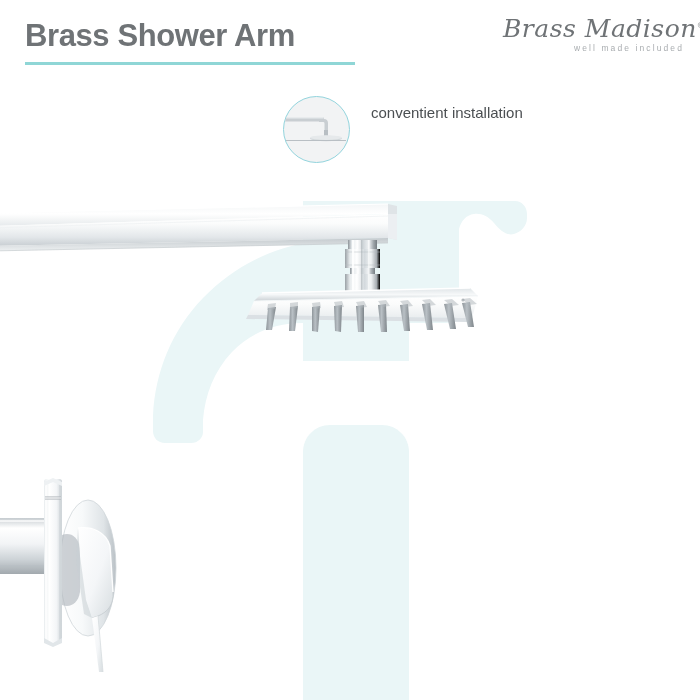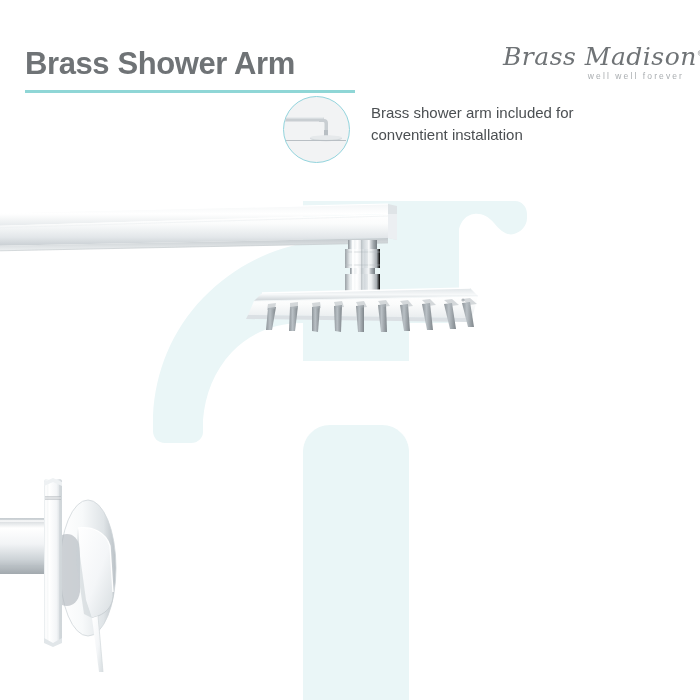--- a/index.html
+++ b/index.html
@@ -15,21 +15,21 @@
     width: 700px;
     height: 700px;
     background: #ffffff;
     overflow: hidden;
   }
 
   
   #header {
     position: absolute;
     left: 0; top: 0;
-    width: 700px; height: 90px; margin-top: 28px;
+    width: 700px; height: 90px;
   }
   #page-title {
     position: absolute;
     left: 25px;
     top: 18px;
     font-size: 31px;
     font-weight: bold;
     color: #6f7376;
     letter-spacing: -0.4px;
     white-space: nowrap;
@@ -368,21 +368,21 @@
       </g>
     </svg>
   </div>
 
   <div id="header">
     <div id="page-title">Brass Shower Arm</div>
     <div id="title-underline"></div>
 
     <div id="brand-logo">
       <div id="brand-wordmark"><span>Brass Madison</span><span id="brand-reg">®</span></div>
-      <div id="brand-tagline">well well forever</div>
+      <div id="brand-tagline">well made included</div>
     </div>
   </div>
 
   <div id="feature-callout">
     <div id="feature-icon-circle">
       <svg width="62" height="62" viewBox="0 0 62 62" xmlns="http://www.w3.org/2000/svg">
 
         <rect x="-2" y="20" width="42" height="4.5" rx="1" fill="#c9ced2"></rect>
         <rect x="-2" y="20" width="42" height="1.6" rx="0.8" fill="#e8ebed"></rect>
 
@@ -390,18 +390,17 @@
 
         <rect x="40" y="33" width="4" height="6" fill="#b8bec3"></rect>
 
         <ellipse cx="42" cy="41.5" rx="16" ry="2.8" fill="#d3d8db"></ellipse>
         <ellipse cx="42" cy="40.6" rx="16" ry="2.4" fill="#e6e9eb"></ellipse>
 
         <line x1="0" y1="43.5" x2="62" y2="43.5" stroke="#b9bfc4" stroke-width="1"></line>
       </svg>
     </div>
     <div id="feature-text">
-      <div>Brass shower arm included for</div>
       <div>conventient installation</div>
     </div>
   </div>
 
 </div>
 
 </body></html>

